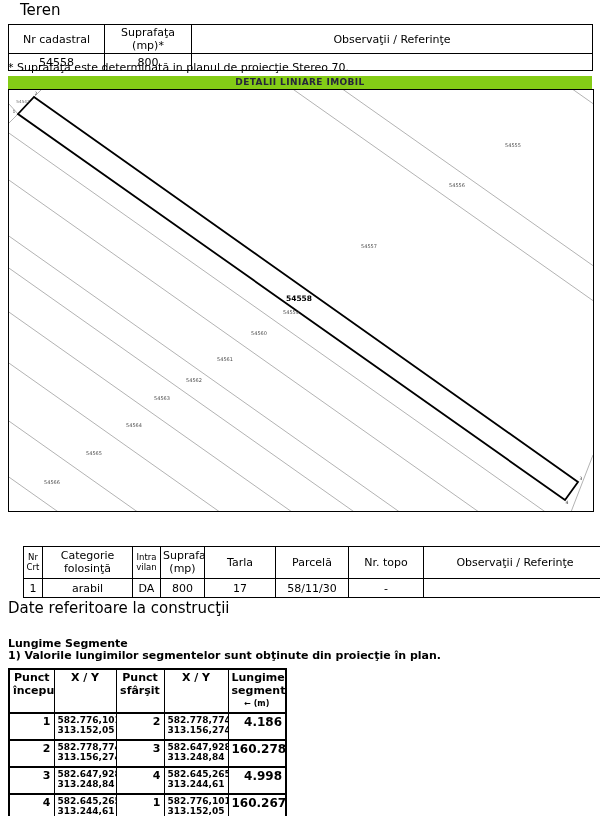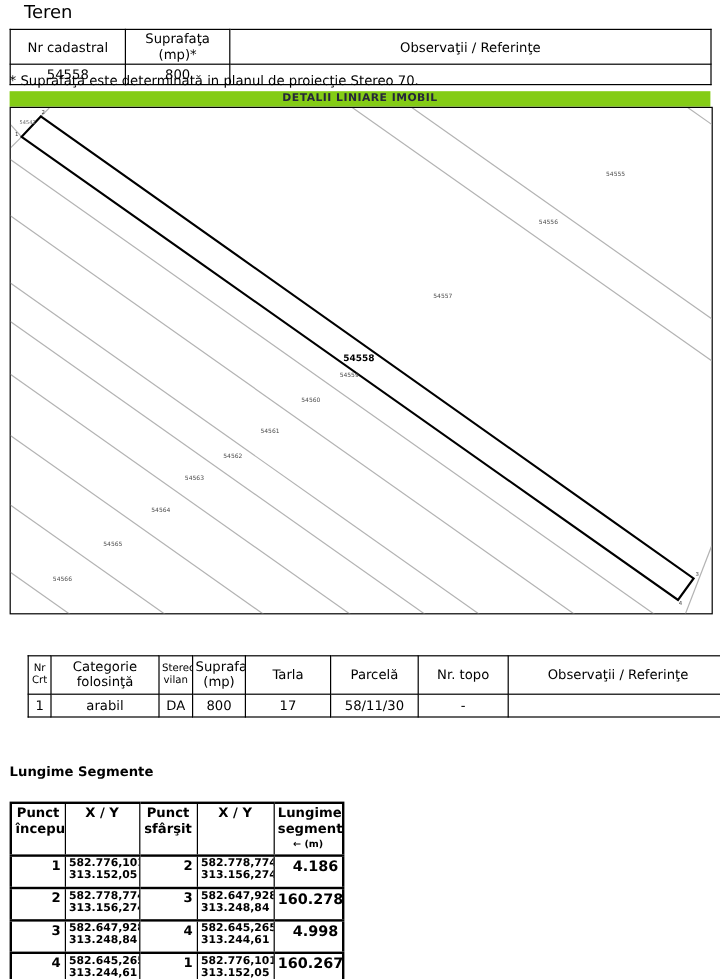--- a/index.html
+++ b/index.html
@@ -113,21 +113,21 @@
         <col style="width:73px">
         <col style="width:75px">
         <col style="width:183px">
     </colgroup>
     <tbody>
         <tr style="height:32px">
       <th class="pre smallhdr">Nr
 Crt</th>
       <th class="pre">Categorie
 folosinţă</th>
-      <th class="pre smallhdr">Stereo
+      <th class="pre smallhdr">Intra
 vilan</th>
       <th class="pre">Suprafaţa
 (mp)</th>
       <th>Tarla</th>
       <th>Parcelă</th>
       <th>Nr. topo</th>
       <th>Observaţii / Referinţe</th>
     </tr>
     <tr style="height:19px">
       <td>1</td>
@@ -135,22 +135,24 @@
       <td>DA</td>
       <td>800</td>
       <td>17</td>
       <td>58/11/30</td>
       <td>-</td>
       <td></td>
     </tr>
   </tbody>
     </table>
 
+  <h1 class="sec abs" style="left:8px;top:599px;">Date referitoare la construcţii</h1>
 
   <div class="seg-title abs" style="left:8px;top:637px;">Lungime Segmente</div>
+  <div class="seg-title abs" style="left:8px;top:649px;">1) Valorile lungimilor segmentelor sunt obţinute din proiecţie în plan.</div>
 
   <table id="seg-table" class="abs" style="left:8px;top:668px;width:277px;">
     <colgroup>
       <col style="width:45px">
         <col style="width:62px">
         <col style="width:48px">
       <col style="width:64px">
         <col style="width:58px">
     </colgroup>
     <tbody>

